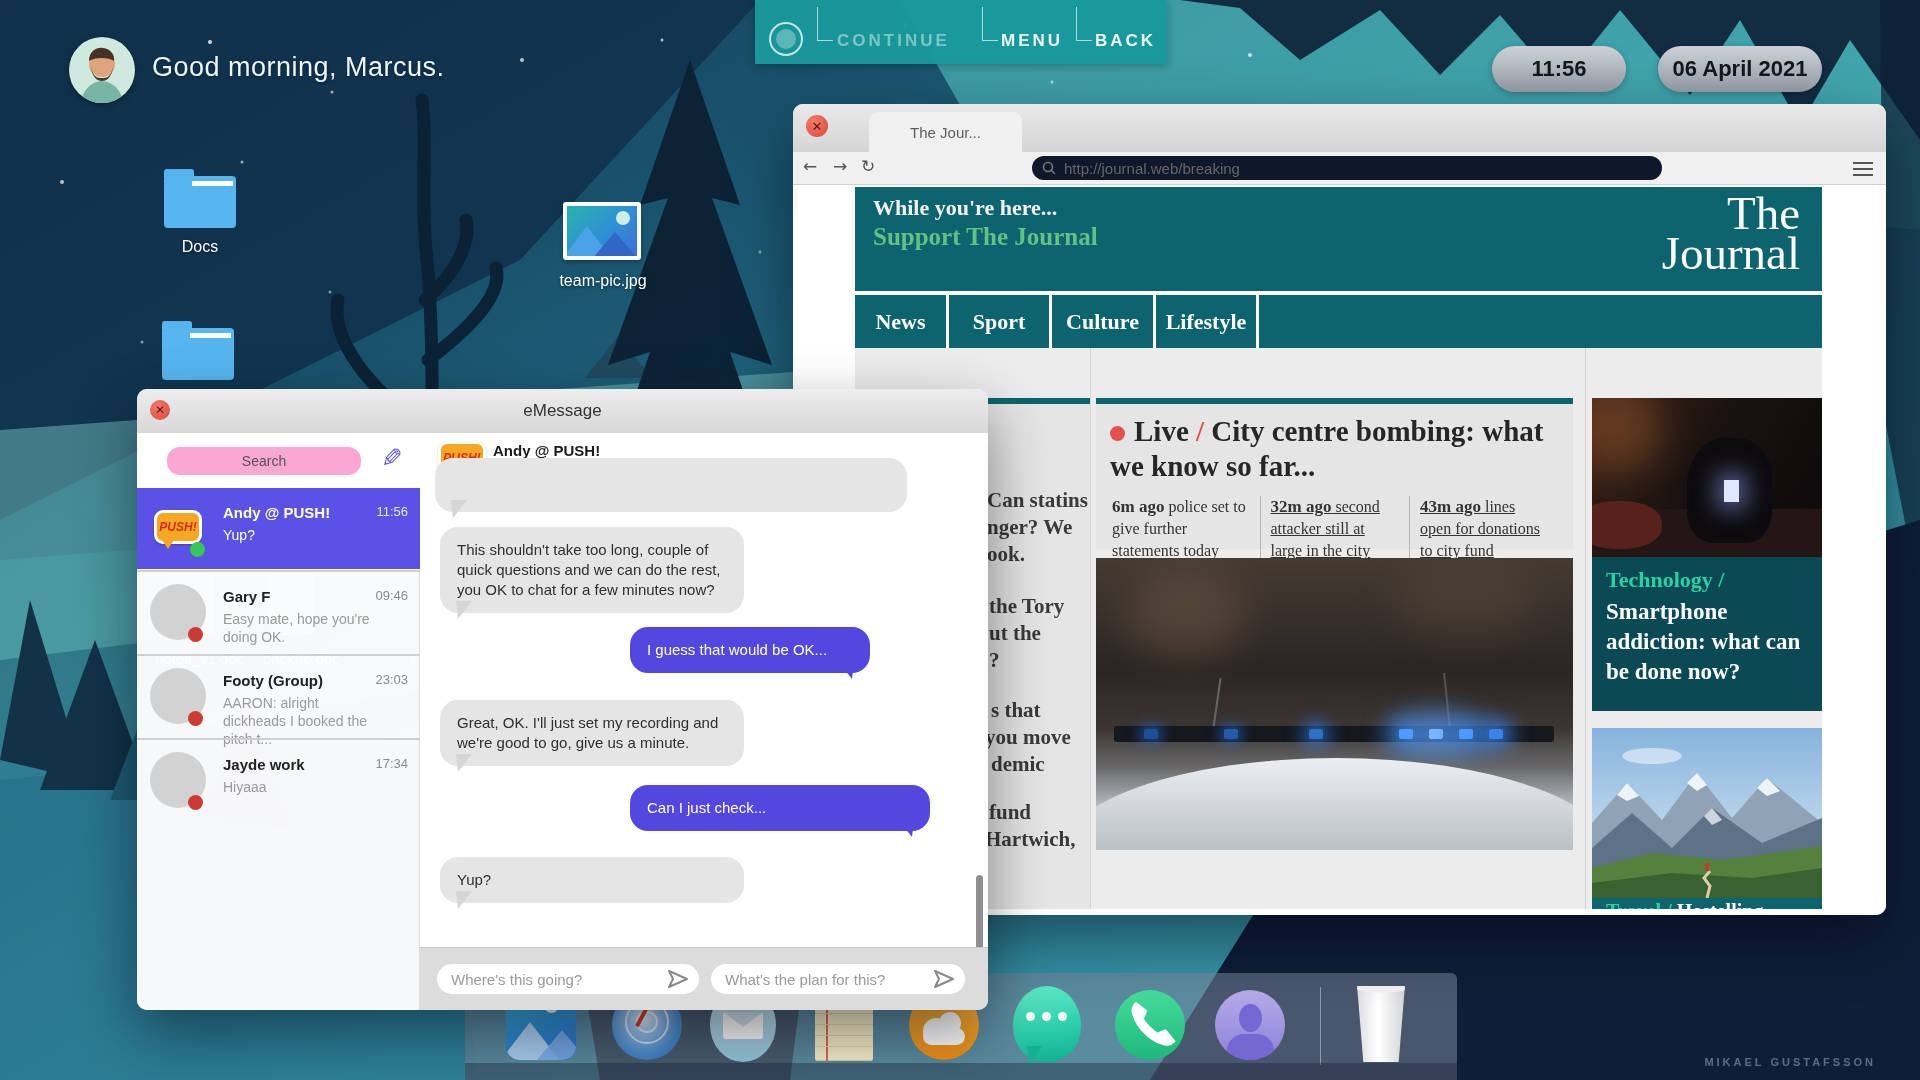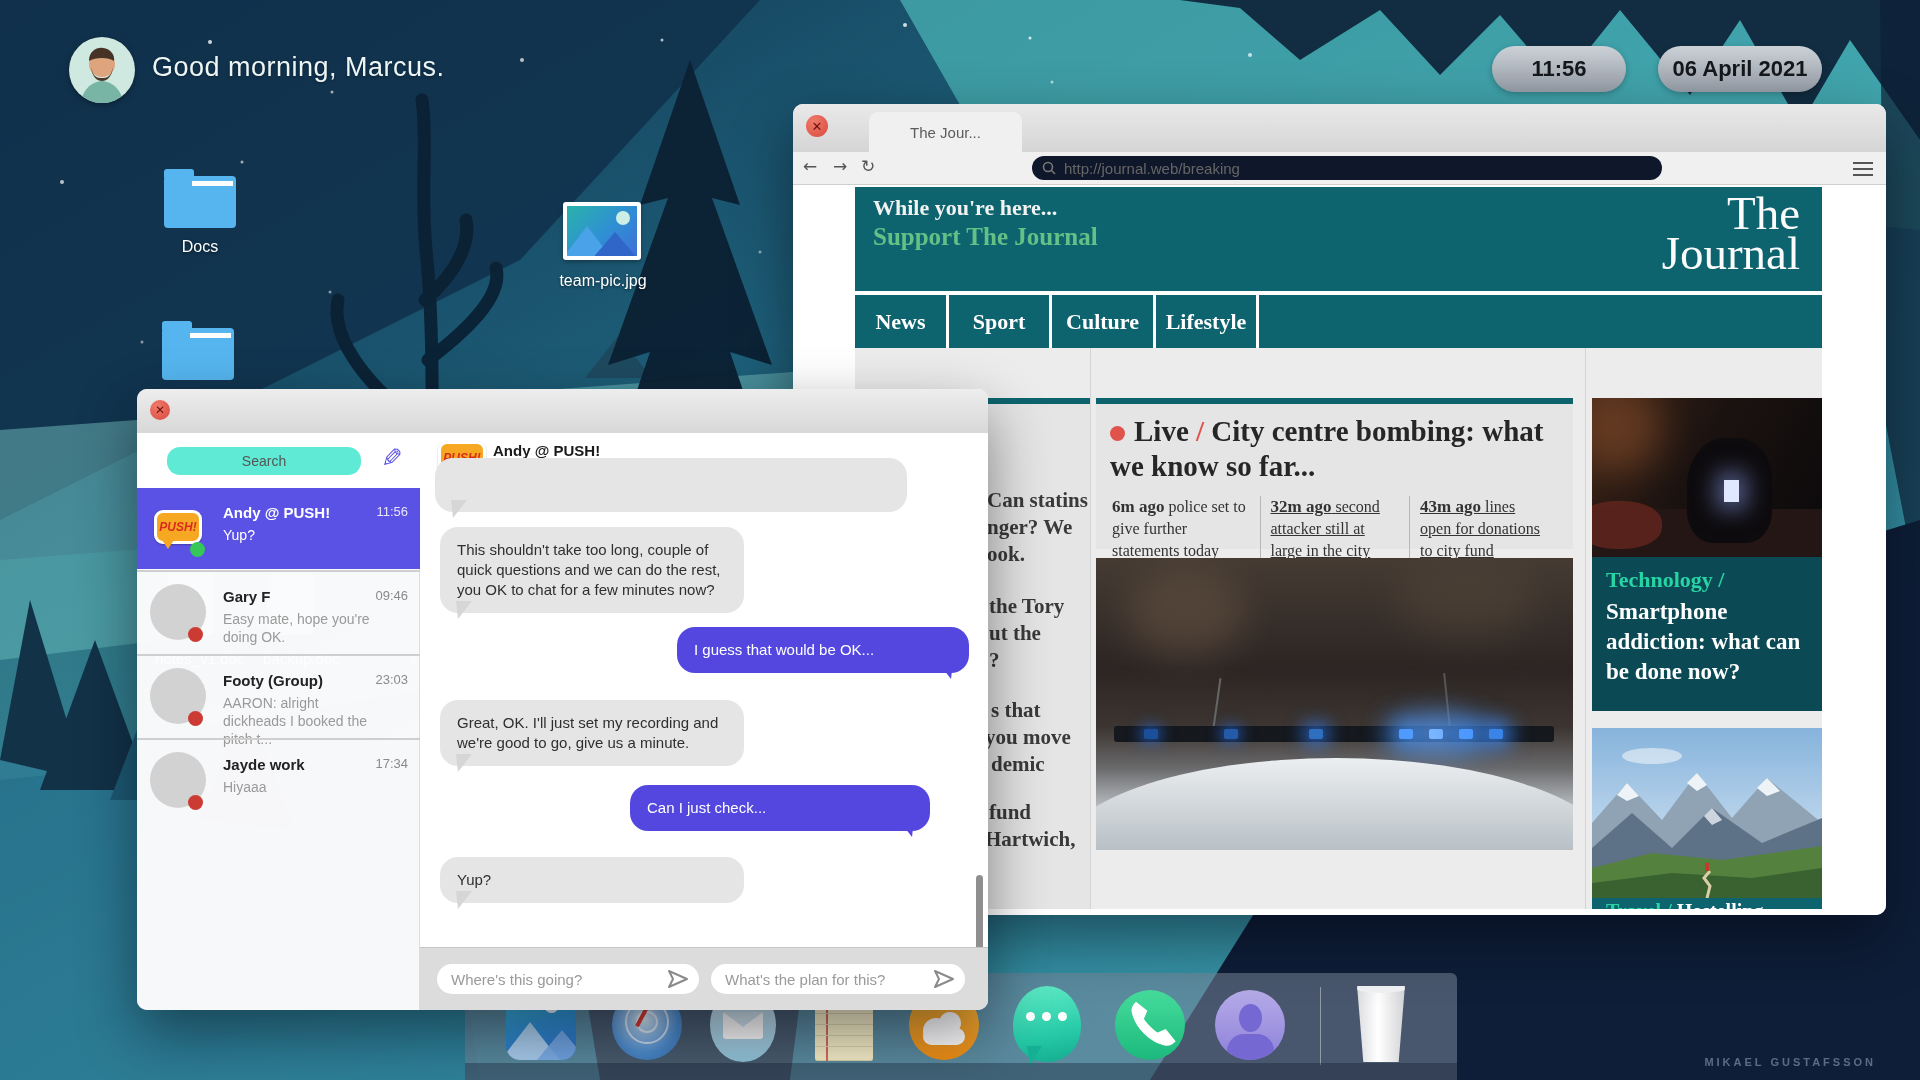--- a/index.html
+++ b/index.html
@@ -162,21 +162,21 @@
   #j-travel .h{color:#fff;}
 
   
   #emessage{left:137px;top:389px;width:851px;height:621px;border-radius:10px;overflow:hidden;z-index:20;
             box-shadow:0 24px 60px rgba(0,0,10,.45);background:rgba(252,252,253,.9);}
   #e-titlebar{left:0;top:0;width:100%;height:44px;background:linear-gradient(180deg,#ededed,#d8d8d8);
               border-bottom:1px solid #c6c6c6;}
   #e-close{left:13px;top:11px;width:20px;height:20px;font-size:12px;}
   #e-title{left:0;top:12px;width:100%;text-align:center;color:#333;font-size:17px;}
   #e-toolbar{left:0;top:44px;width:100%;height:55px;background:#fff;border-bottom:1px solid #e2e2e2;}
-  #e-search{left:30px;top:14px;width:190px;height:26px;border-radius:13px;background:#5eead4;border:none;
+  #e-search{left:30px;top:14px;width:190px;height:26px;border-radius:13px;background:#f9a8d4;border:none;
             text-align:center;font-size:14px;color:#555;outline:none;font-family:inherit;}
   #e-search::placeholder{color:#555;}
   #e-pencil{left:244px;top:10px;font-size:26px;color:#5a52e5;transform:scaleX(-1);}
   .push-av{width:42px;height:34px;}
   .push-bub{position:absolute;left:0;top:0;width:42px;height:28px;background:#f7a823;border:3px solid #fff;
             border-radius:9px;display:flex;align-items:center;justify-content:center;
             box-shadow:0 1px 2px rgba(0,0,0,.25);}
   .push-bub span{color:#d92c1f;font-weight:bold;font-style:italic;font-size:12px;letter-spacing:0;}
   .push-tail{position:absolute;left:8px;top:30px;border:6px solid transparent;border-top:9px solid #f7a823;}
   #e-cav{left:301px;top:8px;}
@@ -287,20 +287,31 @@
     <svg viewBox="0 0 66 66" width="66" height="66">
       <rect width="66" height="66" fill="#cfe9e0"></rect>
       <path d="M12,66 C14,48 28,44 33,44 C38,44 52,48 54,66 Z" fill="#79b5a5"></path>
       <circle cx="33" cy="27" r="13" fill="#dda47d"></circle>
       <path d="M20,24 C20,14 28,10 34,11 C42,12 46,18 45,24 C40,20 26,20 20,24 Z" fill="#463325"></path>
       <path d="M22,30 C23,40 28,44 33,44 C38,44 43,40 44,30 C42,40 38,41 33,41 C28,41 24,40 22,30 Z" fill="#4f3a2a"></path>
     </svg>
   </div>
   <div id="greeting-text" class="abs">Good morning, Marcus.</div>
 
+  <div id="game-menu" class="abs">
+    <div class="gm-circle abs">
+        <i></i>
+      </div>
+    <div class="gm-tick abs" style="left:62px;"></div>
+    <div class="gm-label dim abs" style="left:82px;">CONTINUE</div>
+    <div class="gm-tick abs" style="left:227px;"></div>
+    <div class="gm-label abs" style="left:246px;">MENU</div>
+    <div class="gm-tick abs" style="left:321px;"></div>
+    <div class="gm-label abs" style="left:340px;">BACK</div>
+  </div>
 
   <div id="pill-time" class="pill abs">11:56</div>
   <div id="pill-date" class="pill abs">06 April 2021</div>
 
   <div class="folder abs" style="left:164px;top:176px;"></div>
   <div class="icon-label abs" style="left:164px;top:238px;width:72px;text-align:center;">Docs</div>
   <div class="folder abs" style="left:162px;top:328px;"></div>
   <div id="teampic-icon" class="abs">
     <div id="teampic-inner">
       <div class="sun"></div>
@@ -477,20 +488,21 @@
         <div id="j-travel" class="abs serif">
           <div class="inner"><span class="k">Travel /</span> <span class="h">Hostelling</span></div>
         </div>
       </div>
     </div>
   </div>
 
   <div id="emessage" class="abs">
     <div id="e-titlebar" class="abs">
       <div id="e-close" class="close-btn abs">✕</div>
+      <div id="e-title" class="abs">eMessage</div>
     </div>
     <div id="e-toolbar" class="abs">
       <input id="e-search" class="abs" type="text" placeholder="Search" style="">
       <div id="e-pencil" class="abs">✎</div>
       <div id="e-cav" class="push-av abs">
         <div class="push-bub">
             <span>PUSH!</span>
           </div>
         <div class="push-tail"></div>
       </div>
@@ -543,21 +555,21 @@
           </div>
         <div class="nm">Jayde work</div>
         <div class="tm">17:34</div>
         <div class="pv">Hiyaaa</div>
       </div>
     </div>
 
     <div id="e-chat" class="abs">
       <div class="bub g" style="left:15px;top:-30px;width:472px;height:54px;"></div>
       <div class="bub g" style="left:20px;top:39px;width:304px;">This shouldn't take too long, couple of quick questions and we can do the rest, you OK to chat for a few minutes now?</div>
-      <div class="bub b" style="left:210px;top:139px;width:292px;margin-left:47px;">I guess that would be OK...</div>
+      <div class="bub b" style="left:210px;top:139px;width:240px;">I guess that would be OK...</div>
       <div class="bub g" style="left:20px;top:212px;width:304px;">Great, OK. I'll just set my recording and we're good to go, give us a minute.</div>
       <div class="bub b" style="left:210px;top:297px;width:300px;">Can I just check...</div>
       <div class="bub g" style="left:20px;top:369px;width:304px;">Yup?</div>
       <div id="e-scroll" class="abs"></div>
     </div>
 
     <div id="e-inputbar" class="abs">
       <input class="msg-input" style="left: 17px; width: 262px;" type="text" placeholder="Where's this going?">
       <svg class="send-ico" style="left:246px;" viewBox="0 0 24 22">
         <path d="M3,19 L21,11 L3,3 L7,11 Z" fill="none" stroke="#8a8a8a" stroke-width="2" stroke-linejoin="round"></path>

